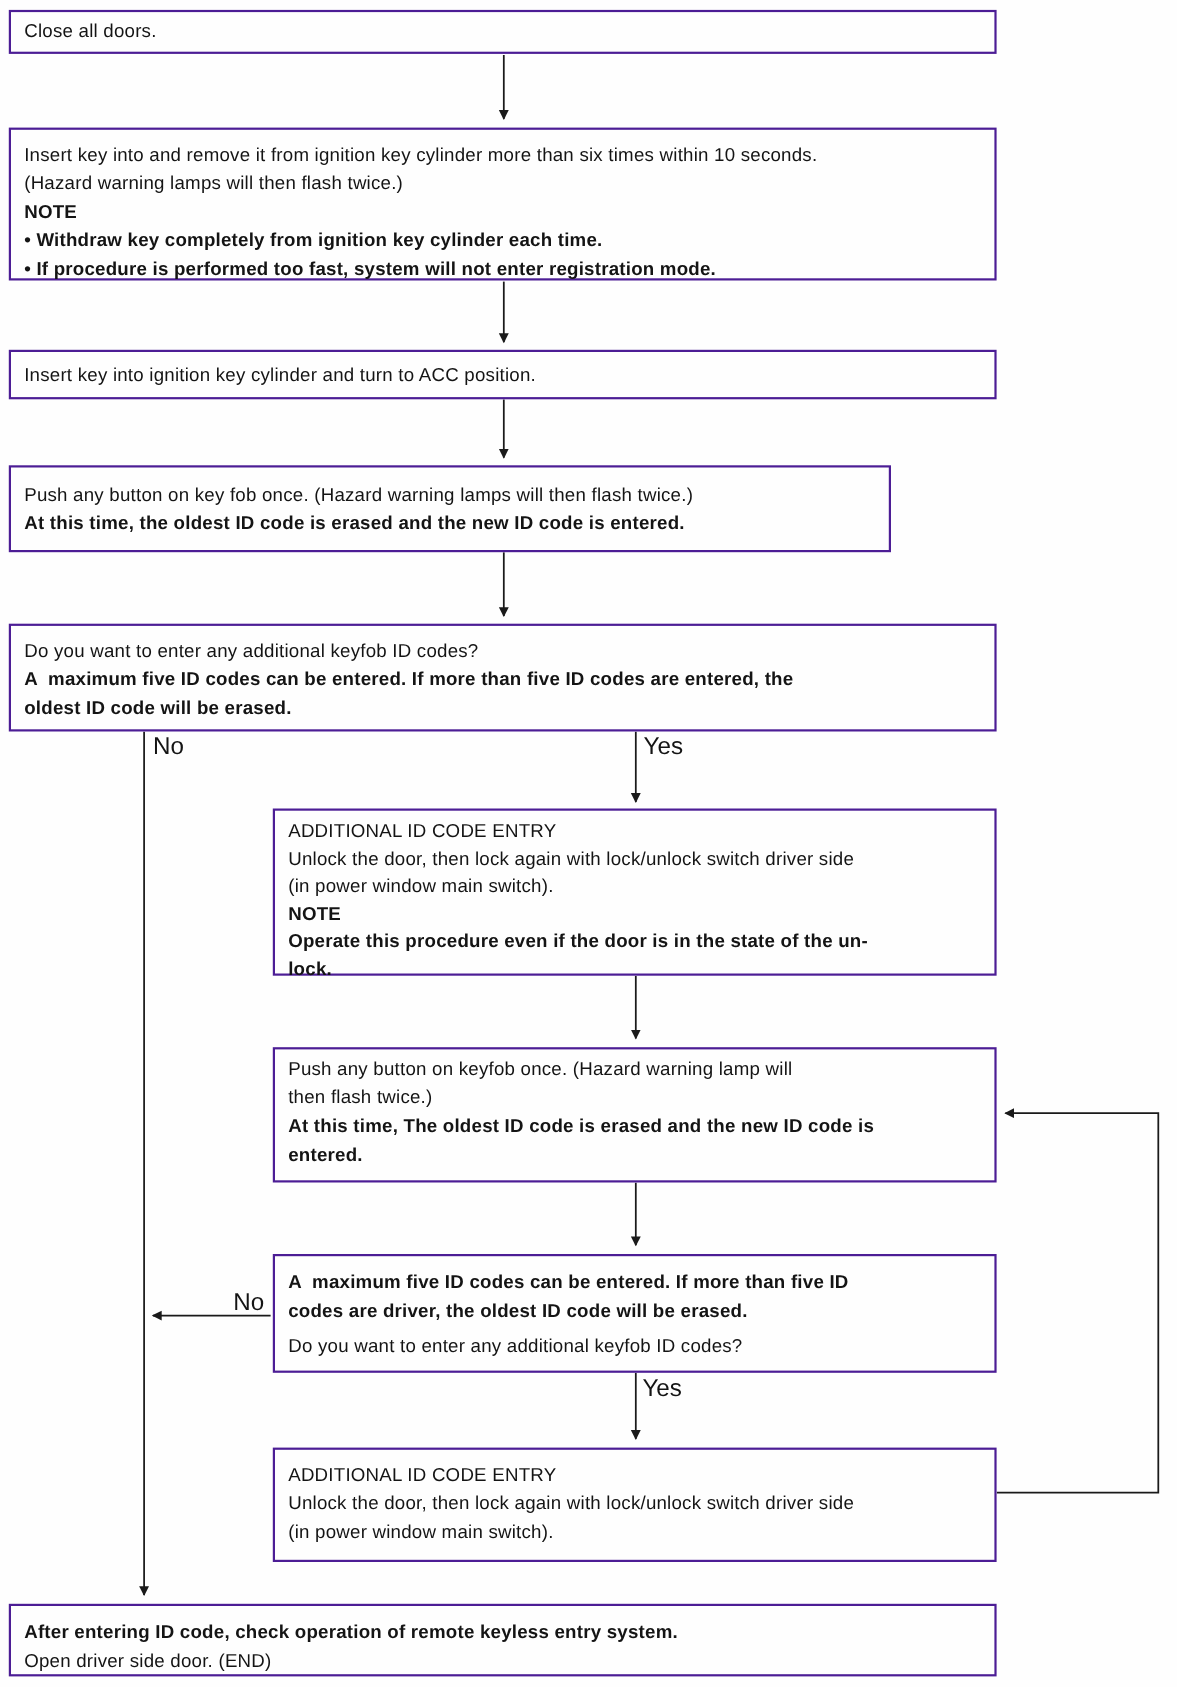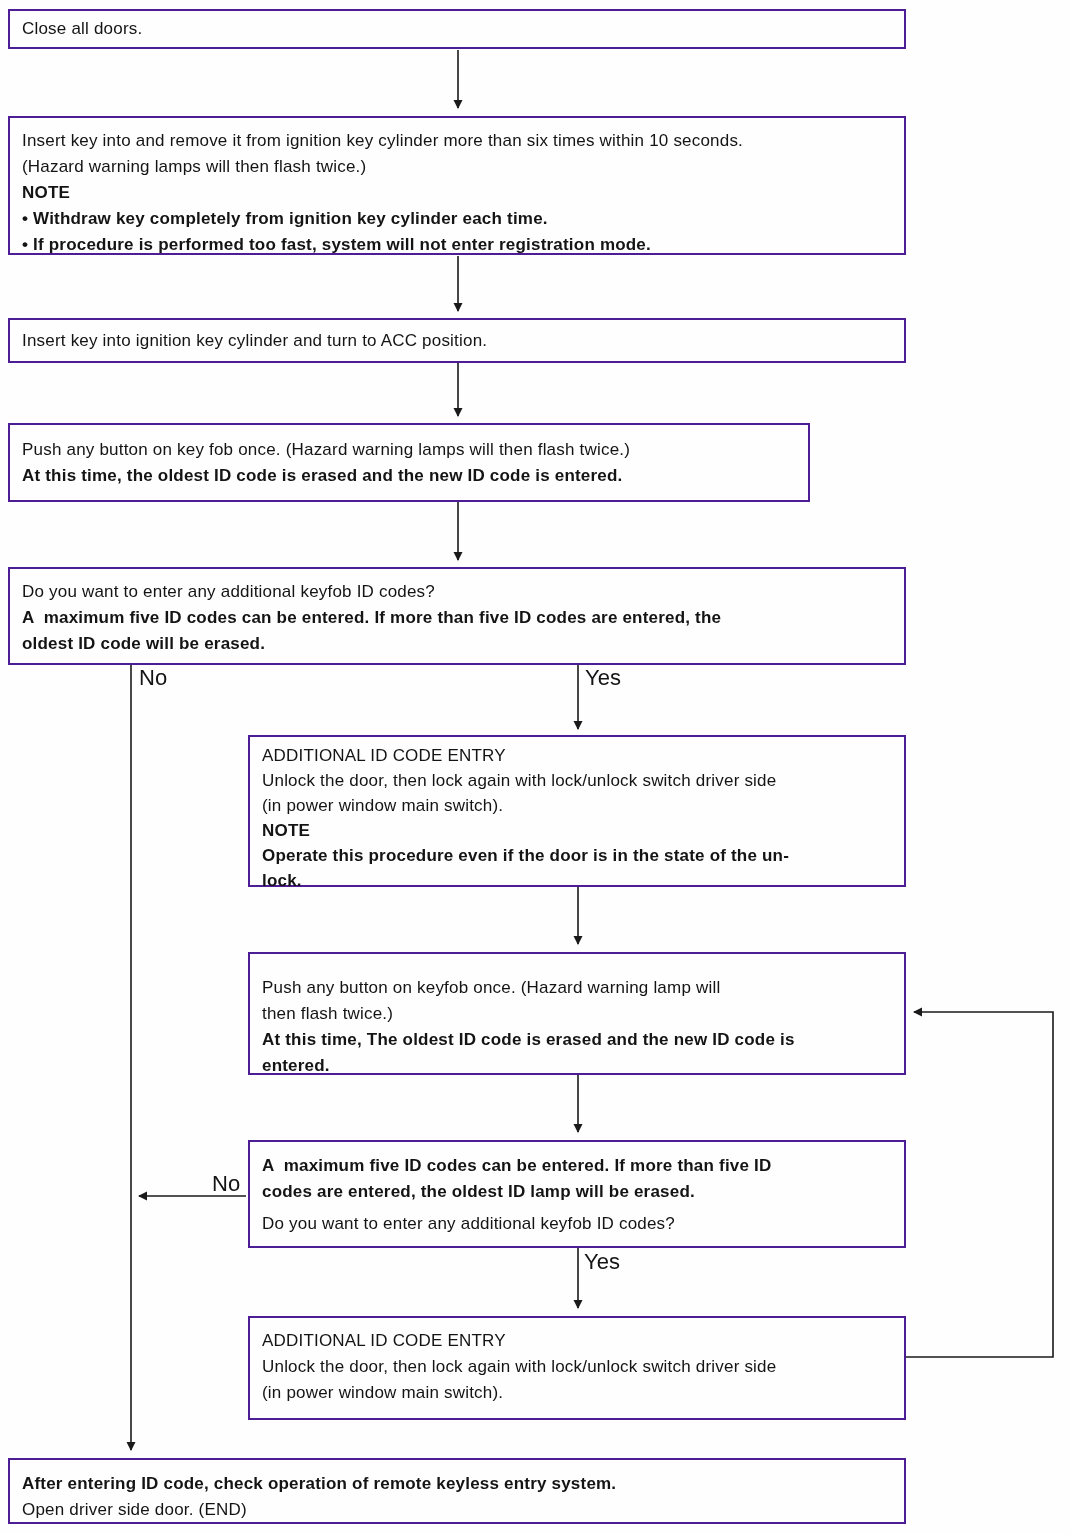--- a/index.html
+++ b/index.html
@@ -100,30 +100,30 @@
 
   <div class="box" style="left:248px; top:735px; width:658px; height:152px; padding-top:6px; line-height:25px;">
     <div class="line">ADDITIONAL ID CODE ENTRY</div>
     <div class="line">Unlock the door, then lock again with lock/unlock switch driver side</div>
     <div class="line">(in power window main switch).</div>
     <div class="line bold">NOTE</div>
     <div class="line bold">Operate this procedure even if the door is in the state of the un-</div>
     <div class="line bold">lock.</div>
   </div>
 
-  <div class="box" style="left:248px; top:952px; width:658px; height:123px; padding-top:21px;">
+  <div class="box" style="left:248px; top:952px; width:658px; height:123px; padding-top:5px;">
     <div class="line">Push any button on keyfob once. (Hazard warning lamp will</div>
     <div class="line">then flash twice.)</div>
     <div class="line bold">At this time, The oldest ID code is erased and the new ID code is</div>
     <div class="line bold">entered.</div>
   </div>
 
   <div class="box" style="left:248px; top:1140px; width:658px; height:108px; padding-top:11px;">
     <div class="line bold">A  maximum five ID codes can be entered. If more than five ID</div>
-    <div class="line bold">codes are entered, the oldest ID lamp will be erased.</div>
+    <div class="line bold">codes are driver, the oldest ID code will be erased.</div>
     <div class="line gap-top">Do you want to enter any additional keyfob ID codes?</div>
   </div>
 
   <div class="branch-label" style="left:212px; top:1174px;">No</div>
   <div class="branch-label" style="left:584px; top:1252px;">Yes</div>
 
   <div class="box" style="left:248px; top:1316px; width:658px; height:104px; padding-top:10px;">
     <div class="line">ADDITIONAL ID CODE ENTRY</div>
     <div class="line">Unlock the door, then lock again with lock/unlock switch driver side</div>
     <div class="line">(in power window main switch).</div>

